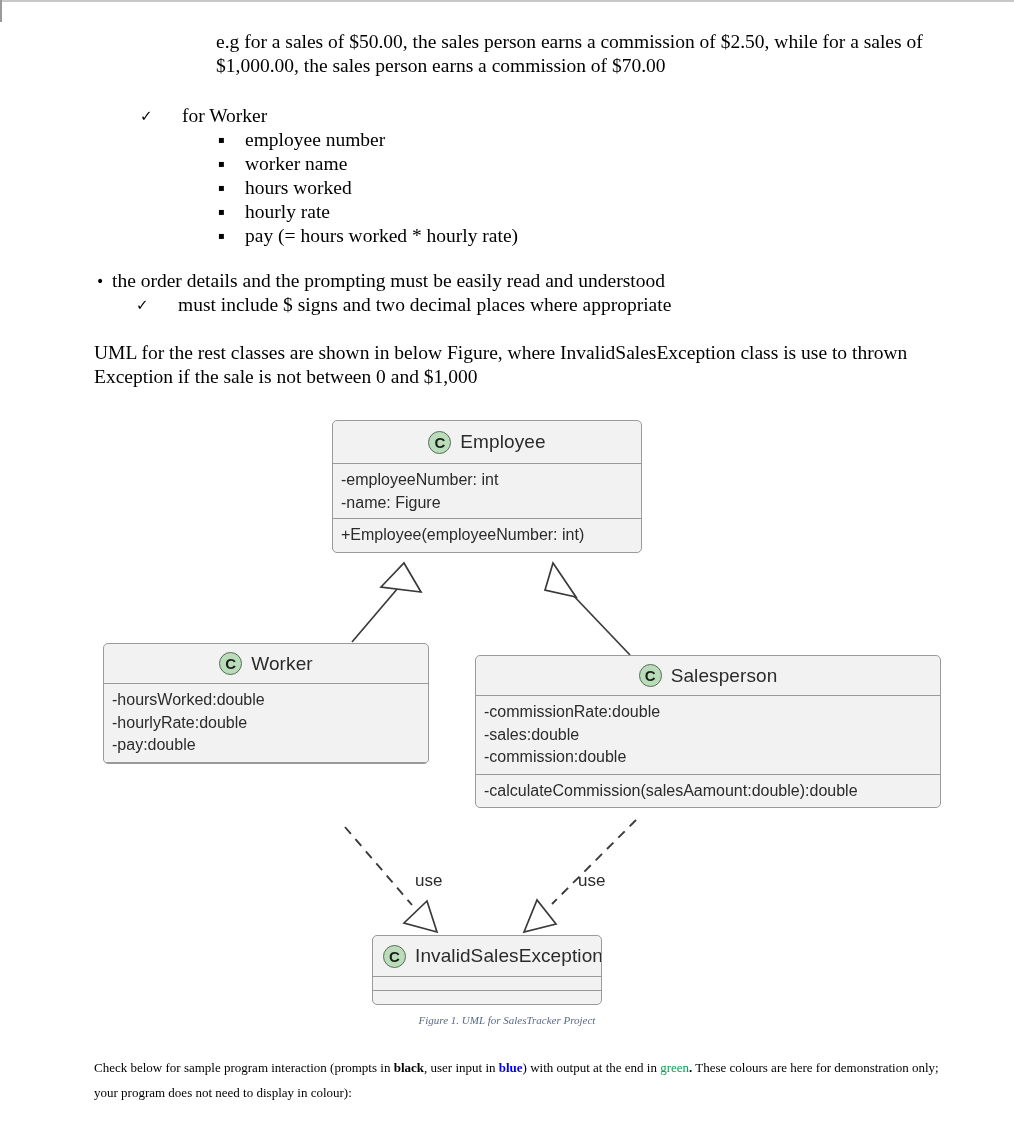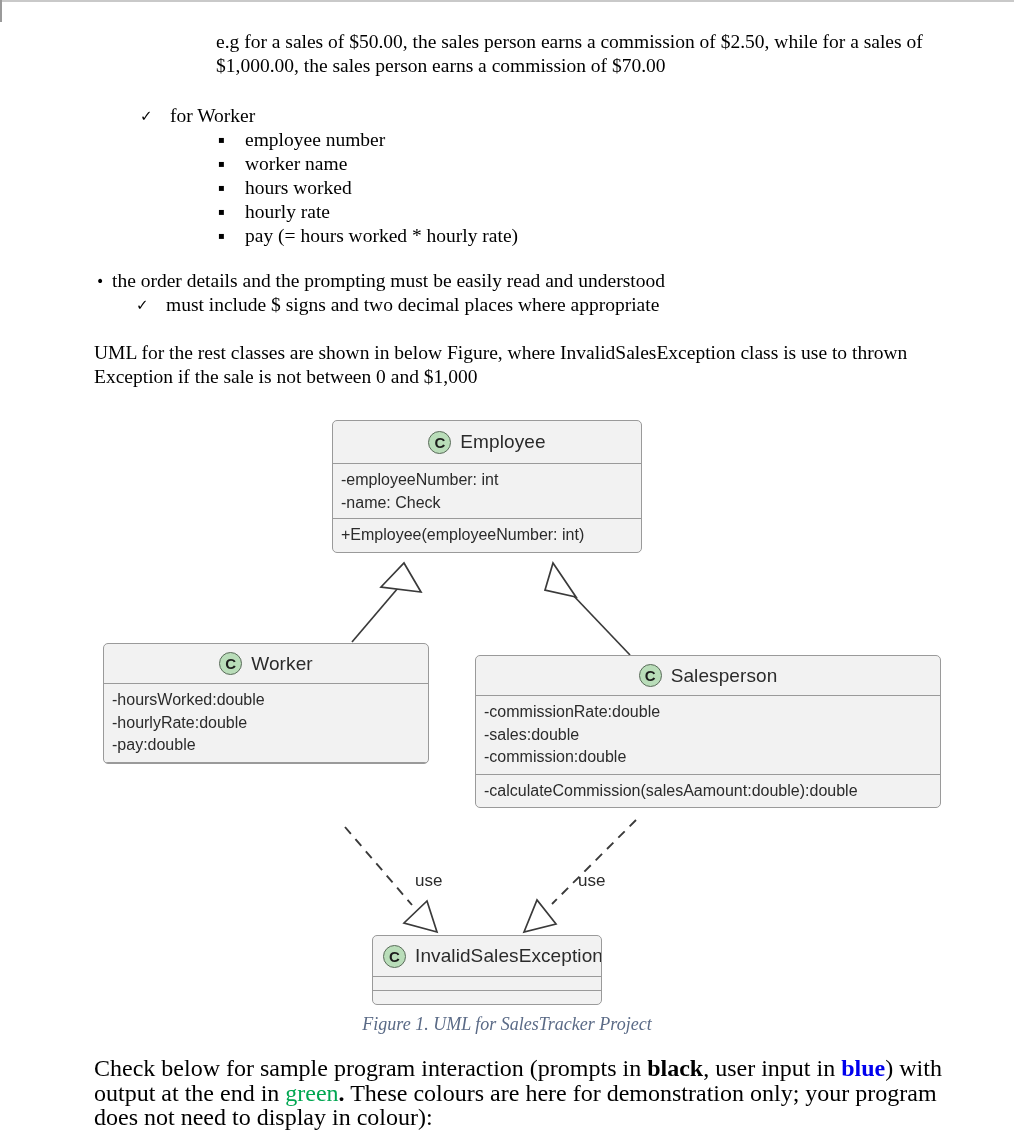--- a/index.html
+++ b/index.html
@@ -54,21 +54,21 @@
     display: flex;
     align-items: flex-start;
   }
   .check-mark {
     width: 30px;
     flex: 0 0 30px;
     font-family: "DejaVu Sans", sans-serif;
     font-size: 15px;
     line-height: 24px;
   }
-  .check-text { line-height: 24px; }
+  .check-text { line-height: 24px; margin-left: 12px; }
 
   #for-worker { left: 140px; top: 104px; }
 
   #worker-attr-list {
     position: absolute;
     left: 216px; top: 128px;
     font-size: 19.5px;
   }
   .sq-row {
     display: flex;
@@ -175,29 +175,29 @@
     color: #2b2b2b;
   }
 
   #figure-caption {
     position: absolute;
     left: 0; top: 1014px;
     width: 1014px;
     text-align: center;
     font-family: "Liberation Serif", serif;
     font-style: italic;
-    font-size: 18px;
+    font-size: 11px;
     color: #5a6a86;
   }
 
   
   #closing {
     position: absolute;
     left: 94px; top: 1056px; width: 858px;
-    font-size: 24px; line-height: 24.5px;
+    font-size: 13px; line-height: 24.5px;
   }
   .b { font-weight: 700; }
   .blue { font-weight: 700; }
 </style>
 </head>
 <body>
 
 <div class="page-edge-top"></div>
 <div class="page-edge-left"></div>
 
@@ -279,21 +279,21 @@
   </svg>
 
   <div class="umlbox" id="box-employee" style="left: 332px; top: 420px; width: 310px; background: rgb(242, 242, 242); border-color: rgb(154, 154, 154);">
     <div class="uml-title" style="height:42px;">
       <span class="c-icon" style="background: rgb(185, 221, 185);">C</span>
       <span>Employee</span>
     </div>
     <div class="uml-sep"></div>
     <div class="uml-compartment" style="height:54px;">
       <div>-employeeNumber: int</div>
-      <div>-name: Check</div>
+      <div>-name: Figure</div>
     </div>
     <div class="uml-sep"></div>
     <div class="uml-compartment" style="height:33px;">
       <div>+Employee(employeeNumber: int)</div>
     </div>
   </div>
 
   <div class="umlbox" id="box-worker" style="left: 103px; top: 643px; width: 326px; background: rgb(242, 242, 242); border-color: rgb(154, 154, 154);">
     <div class="uml-title" style="height:39px;">
       <span class="c-icon" style="background: rgb(185, 221, 185);">C</span>

